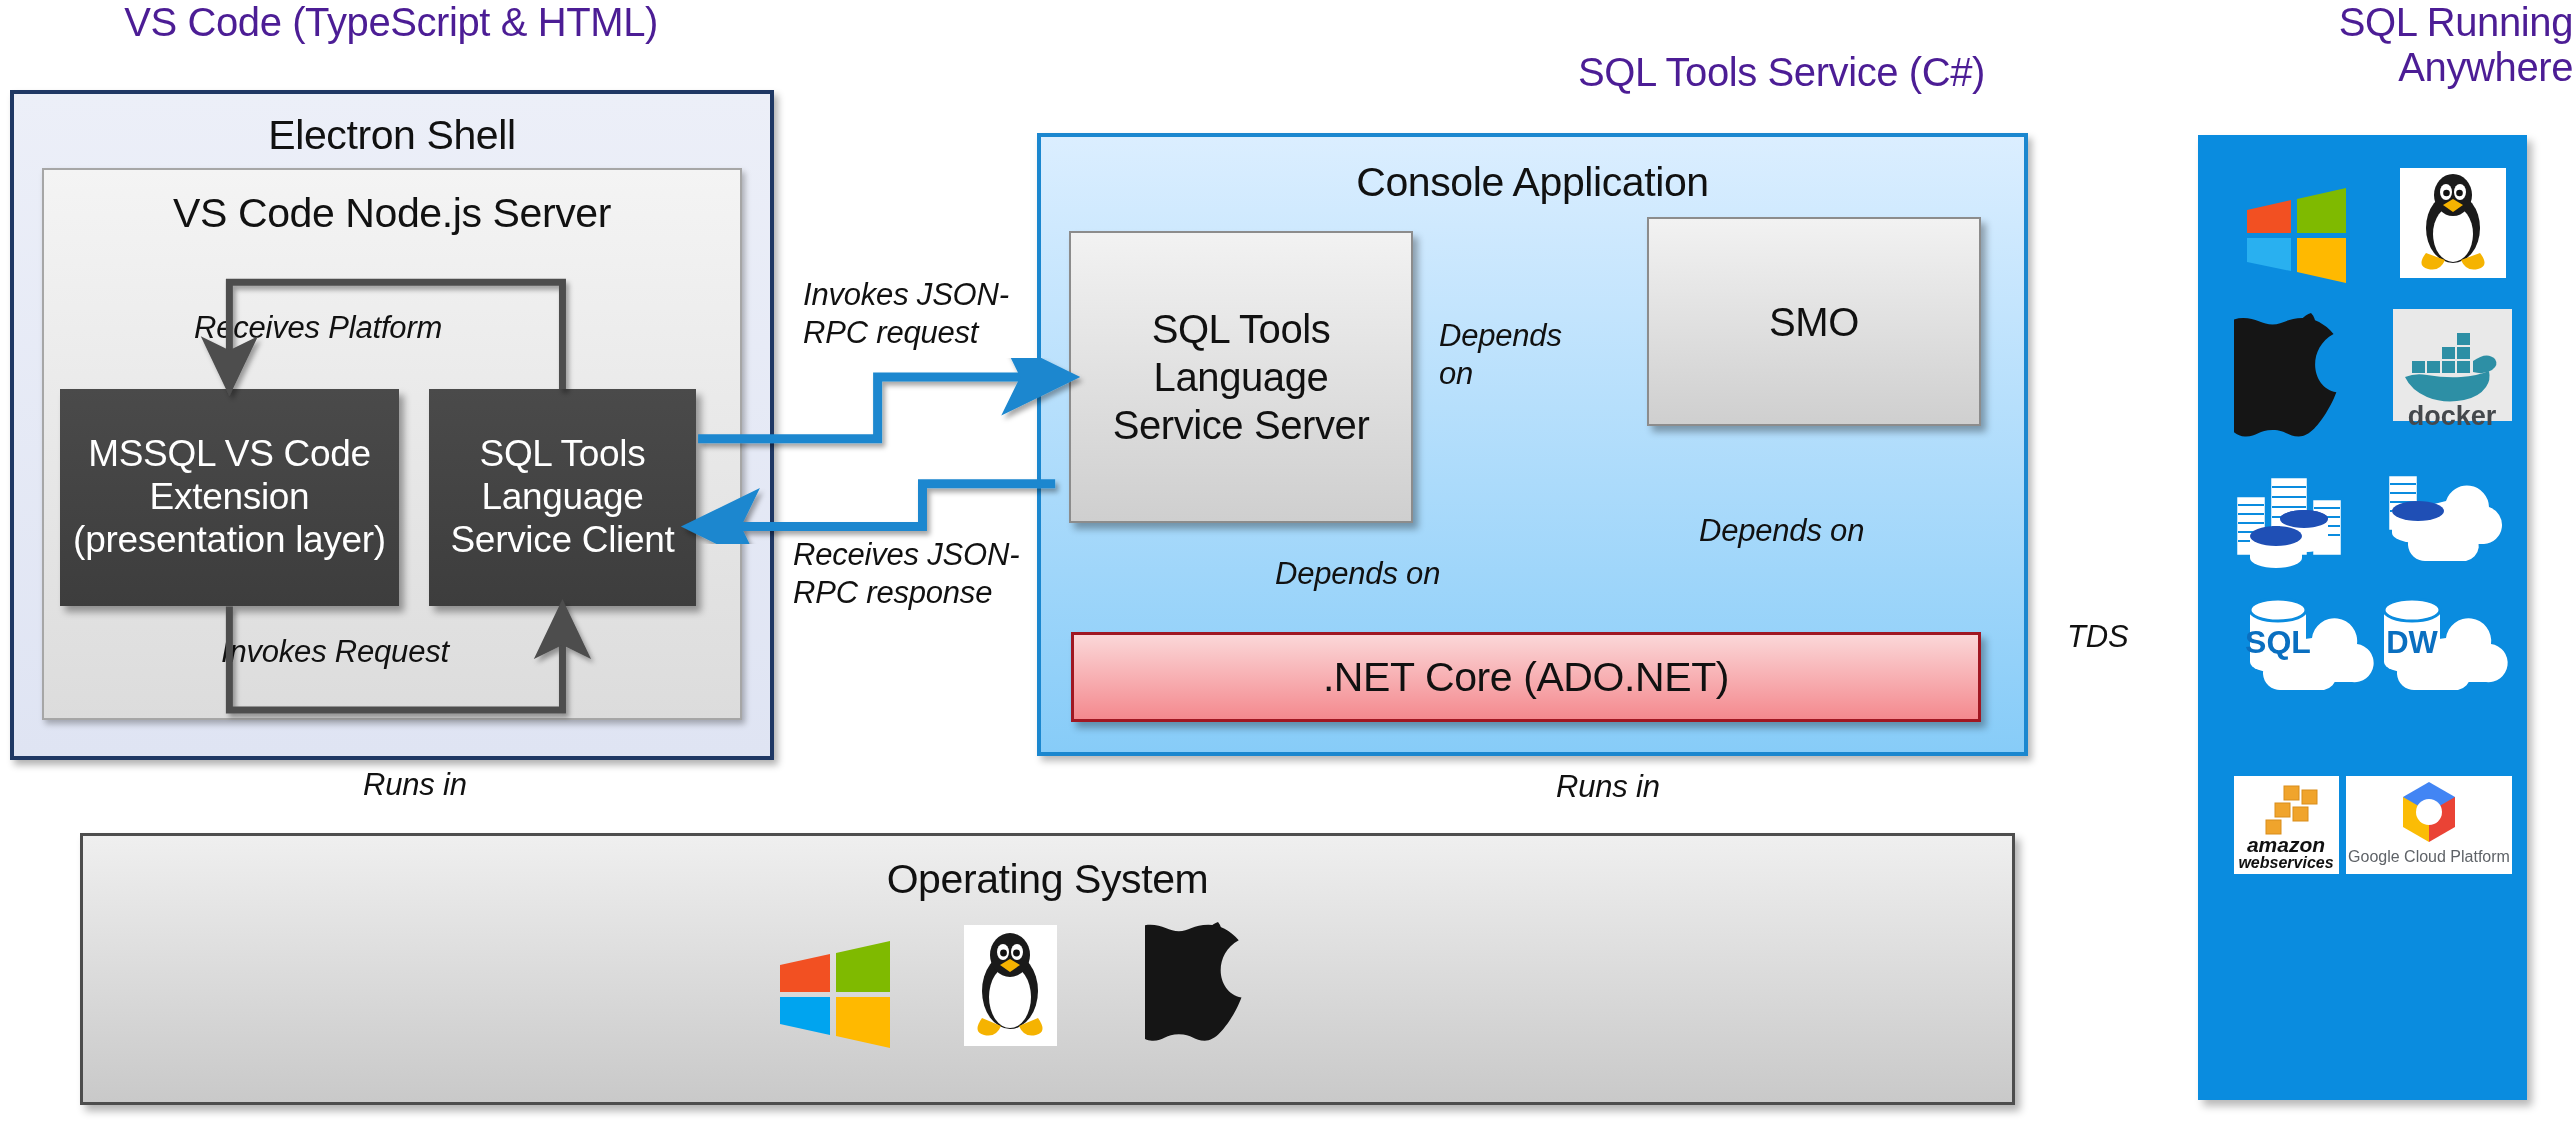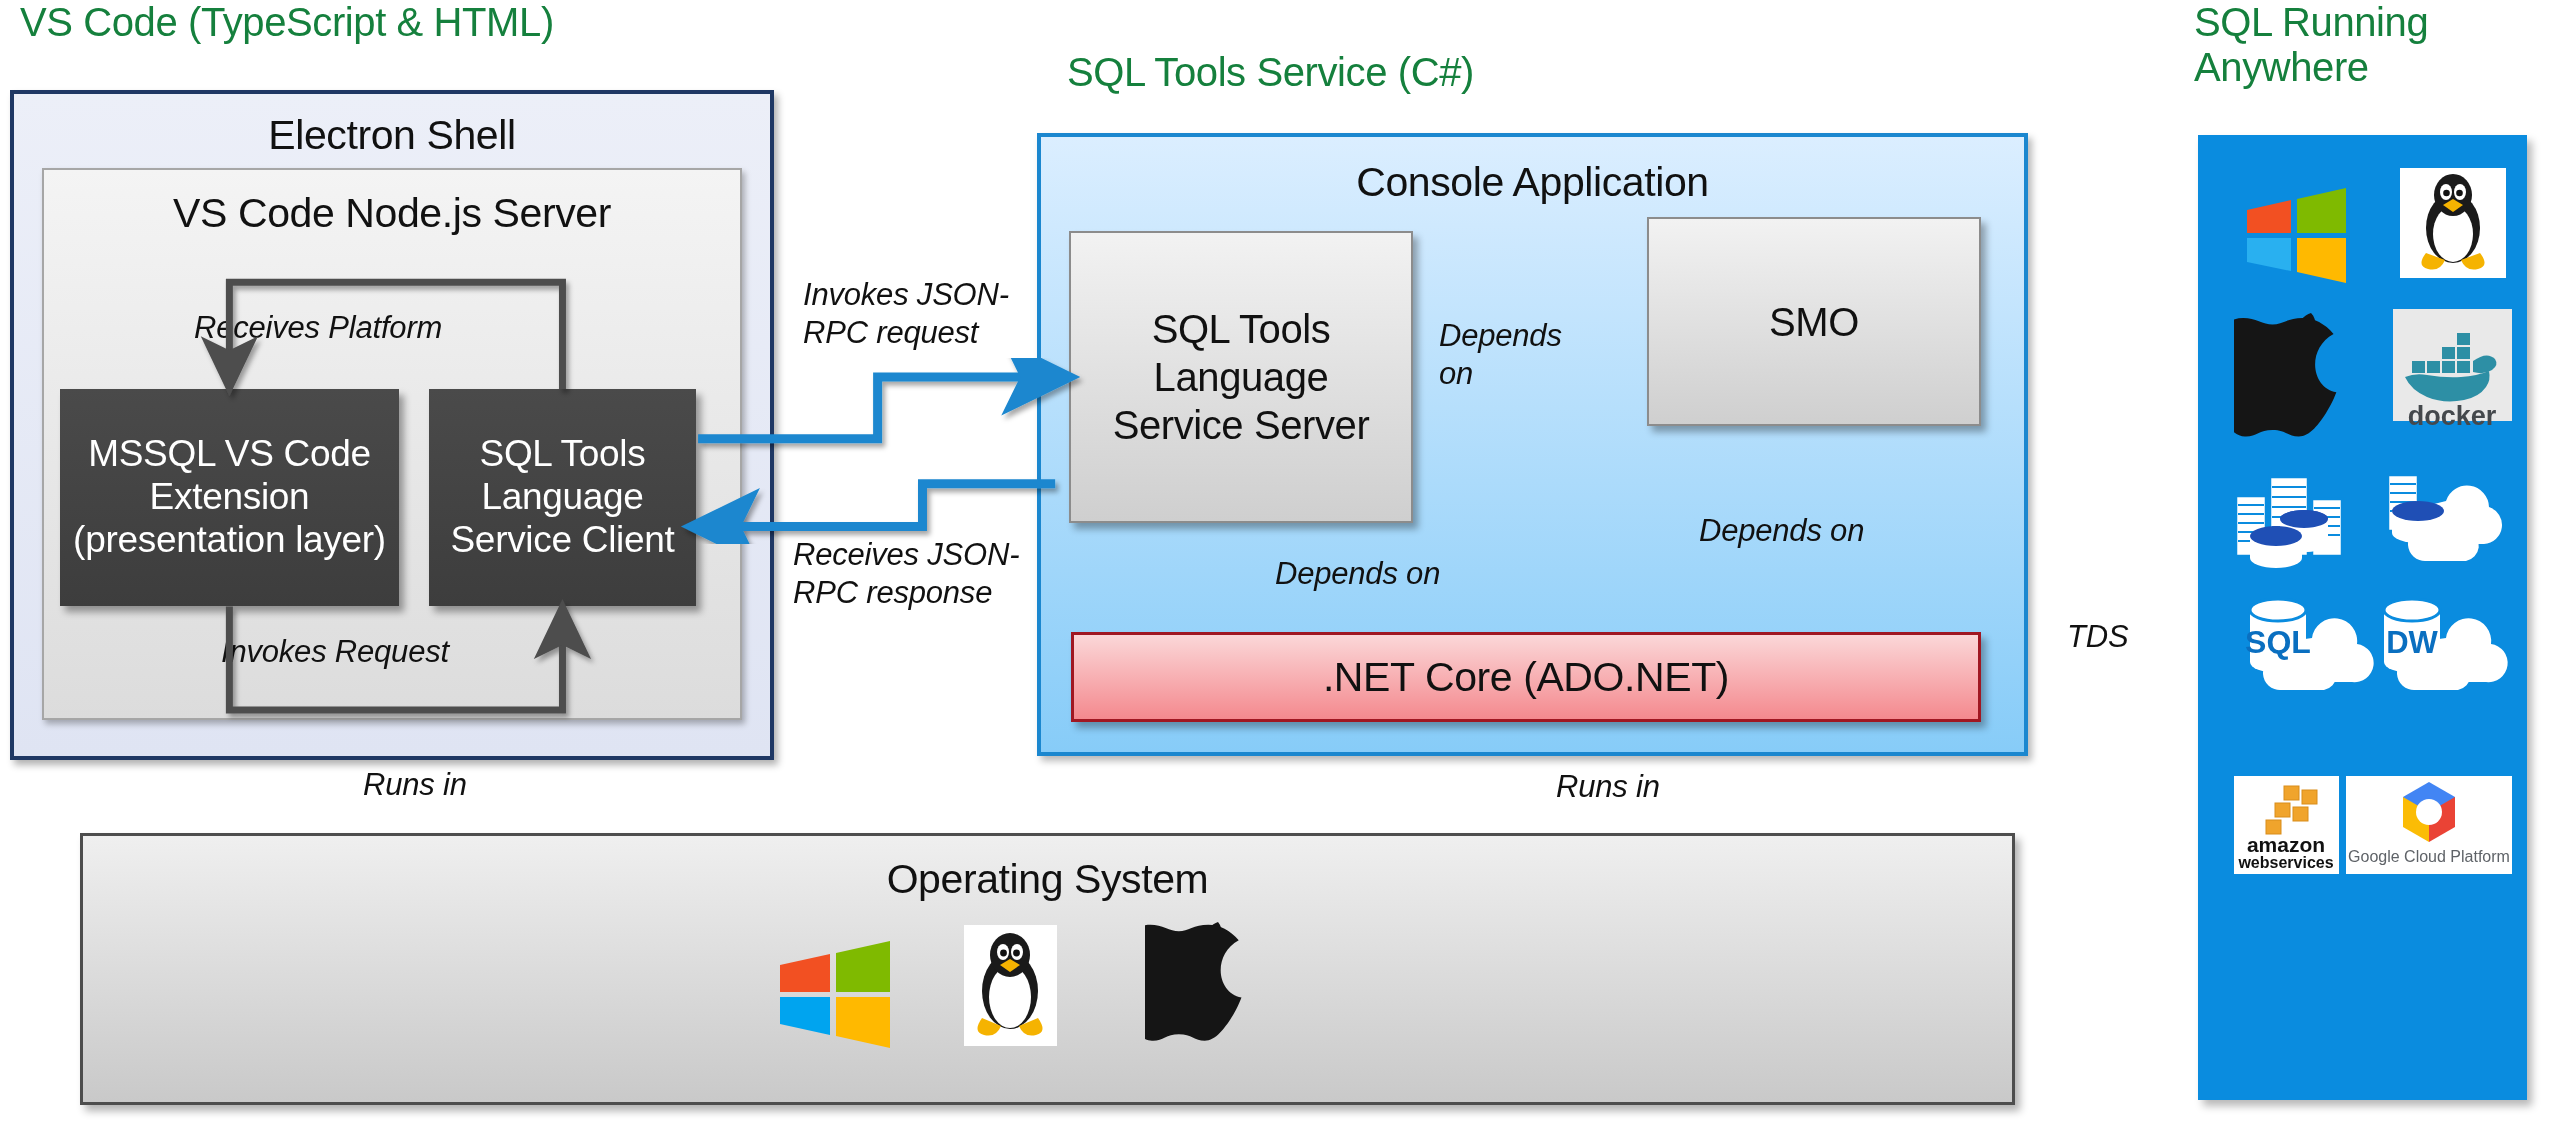--- a/index.html
+++ b/index.html
@@ -15,22 +15,22 @@
     width: 2576px;
     height: 1134px;
     background: #ffffff;
     overflow: hidden;
   }
 
   
   .ttl {
     position: absolute;
     font-size: 40px;
-    color: #15803d;
-    text-align: left;
+    color: #4c1d95;
+    text-align: right;
     line-height: 1.12;
     letter-spacing: -0.4px;
   }
   .boxtitle {
     position: absolute;
     left: 0; right: 0;
     text-align: center;
     font-size: 41px;
     color: #111;
     letter-spacing: -0.4px;
@@ -349,21 +349,21 @@
   <div class="logo" style="left:2376px; top:598px; width:142px; height:104px;">
     <svg width="142" height="104" viewBox="0 0 142 104">
       <path d="M70 40 a22 22 0 0 1 45 6 a19 19 0 0 1 -5 38 l-52 0 a21 21 0 0 1 -2 -42 Z" fill="#ffffff"></path>
       <path d="M50 58 a18 18 0 0 1 36 4 a16 16 0 0 1 -4 30 l-43 0 a17 17 0 0 1 -2 -34 Z" fill="#ffffff"></path>
       <path d="M8 12 v52 a28 11 0 0 0 56 0 v-52 Z" fill="#ffffff"></path>
       <ellipse cx="36" cy="12" rx="28" ry="11" fill="#ffffff" stroke="#0a8cdf" stroke-width="3"></ellipse>
       <text x="36" y="55" font-family="Liberation Sans, sans-serif" font-size="31" font-weight="bold" fill="#0a6fc0" text-anchor="middle">DW</text>
     </svg>
   </div>
 
-  <div class="logo tile-white" style="left:2234px; top:776px; width:105px; height:98px;">
+  <div class="logo tile-white" style="left:2234px; top:776px; width:105px; height:98px;font-style:italic;">
     <svg width="105" height="98" viewBox="0 0 105 98">
       <g fill="#f0a42c" stroke="#d98d1a" stroke-width="1">
         <rect x="50" y="10" width="15" height="14"></rect>
           <rect x="68" y="14" width="15" height="14"></rect>
         <rect x="41" y="27" width="15" height="14"></rect>
           <rect x="59" y="31" width="15" height="14"></rect>
         <rect x="32" y="44" width="15" height="14"></rect>
       </g>
       <text x="52" y="76" font-family="Liberation Sans, sans-serif" font-size="21" font-weight="bold" fill="#111" text-anchor="middle">amazon</text>
       <text x="52" y="92" font-family="Liberation Sans, sans-serif" font-size="16" font-weight="bold" fill="#111" text-anchor="middle">webservices</text>

